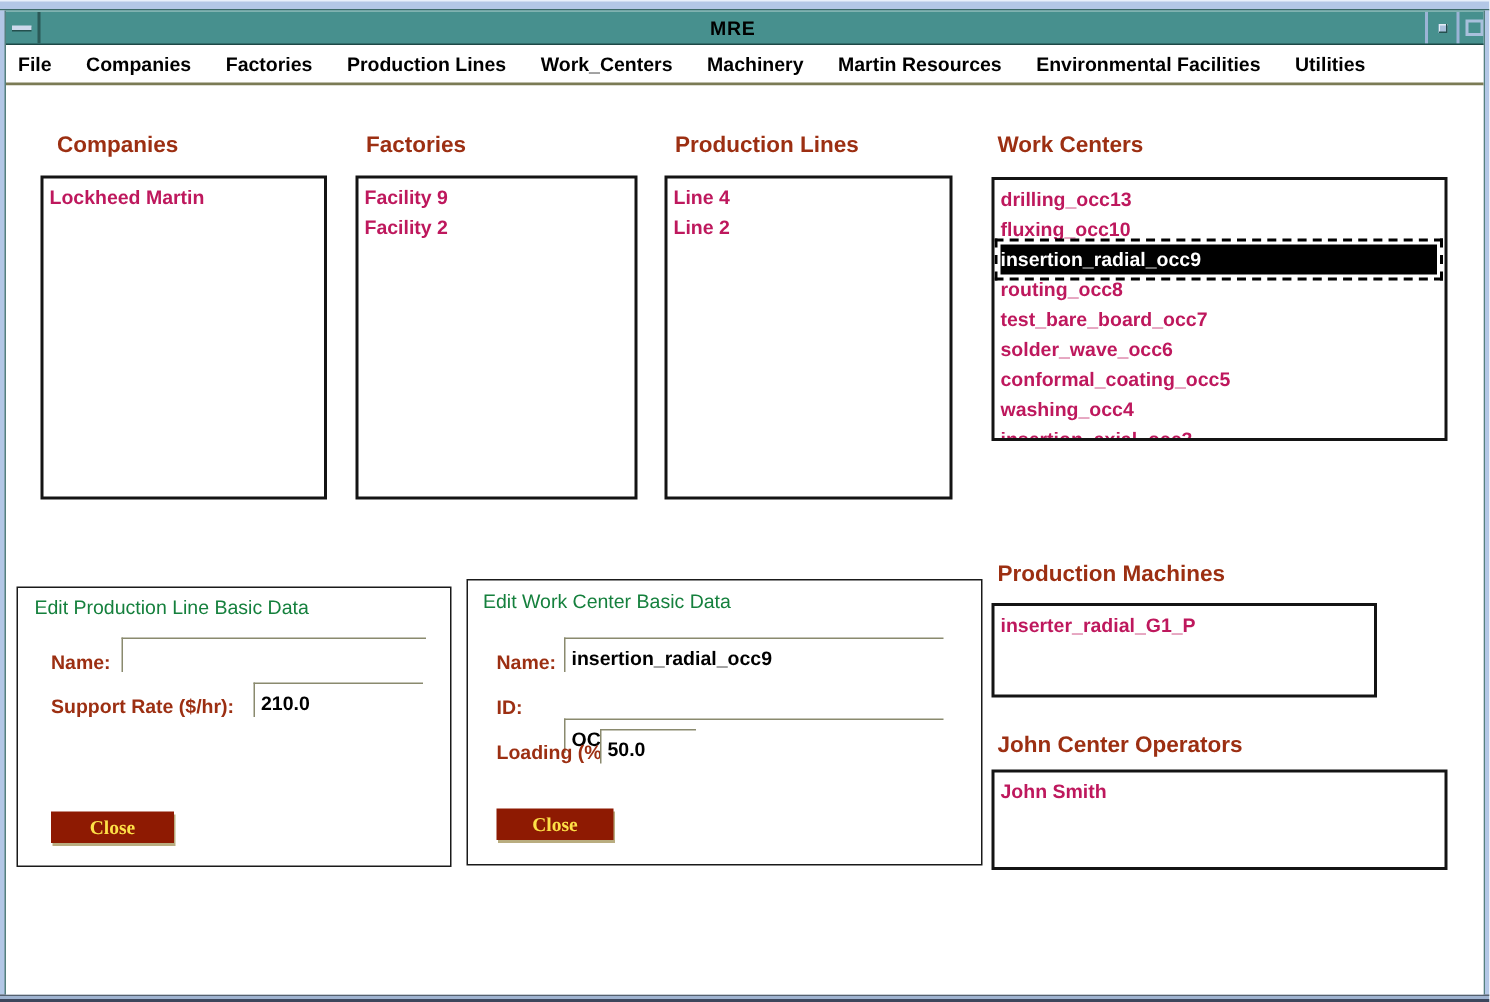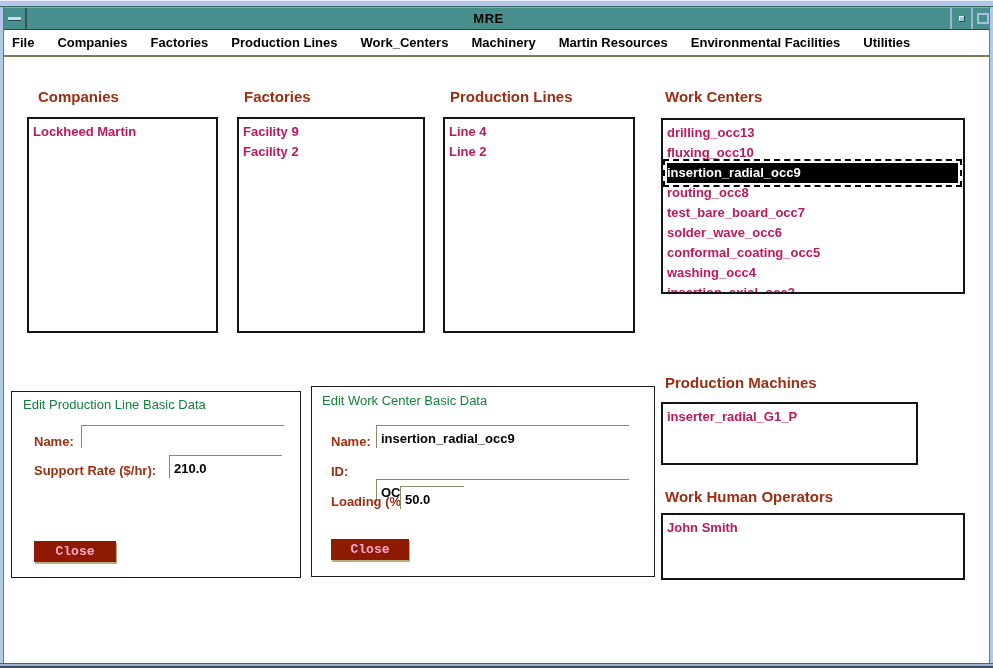--- a/index.html
+++ b/index.html
@@ -41,21 +41,21 @@
 
   .listbox { position:absolute; background:#fff; border:2px solid #141414; padding:3px 5px 0 4px; overflow:hidden; }
   .listbox .row { height:20px; line-height:20px; font-size:13px; font-weight:bold; color:#be185d; white-space:nowrap; }
   .listbox .row.selected { background:#000; color:#fff; outline:2px dashed #000; outline-offset:2px; }
 
   .panel { position:absolute; background:#fff; border:1px solid #1a1a1a; }
   .panel-title { position:absolute; font-size:13px; font-weight:normal; color:#15803d; white-space:nowrap; }
   .fld-label { position:absolute; font-size:13px; font-weight:bold; color:#9c2f12; white-space:nowrap; }
   .field { position:absolute; background:#fff; border:none; border-top:1px solid #8a8a6e; border-left:1px solid #8a8a6e;
            font-family:"Liberation Sans",sans-serif; font-size:13px; font-weight:bold; color:#000; padding:3px 0 0 4px; outline:none; }
-  .close-btn { position:absolute; background:#8e1a02; color:#f9a8d4; border:none; font-family:Liberation Mono, monospace;
+  .close-btn { position:absolute; background:#8e1a02; color:#fde047; border:none; font-family:Liberation Serif, serif;
            font-size:13px; font-weight:bold; box-shadow:1px 2px 0 #b9ad80; cursor:default; }
 </style>
 </head>
 <body>
 
 <div class="window">
 
   <div class="frame frame-top"></div>
   <div class="frame frame-left"></div>
   <div class="frame frame-right"></div>
@@ -140,20 +140,20 @@
       <input class="field" style="left: 88px; top: 99px; width: 64px; height: 23px;" value="50.0">
       <button class="close-btn" style="left:19px; top:152px; width:78px; height:21px;">Close</button>
     </div>
 
     <div class="sec-header" style="left:661px; top:317px;">Production Machines</div>
     <div class="listbox" style="left:657px; top:345px; width:257px; height:63px;">
 
     <div class="row">inserter_radial_G1_P</div>
       </div>
 
-    <div class="sec-header" style="left:661px; top:431px;">Work Human Operators</div>
+    <div class="sec-header" style="left:661px; top:431px;">John Center Operators</div>
     <div class="listbox" style="left:657px; top:456px; width:304px; height:67px;">
 
     <div class="row">John Smith</div>
       </div>
 
   </div>
 </div>
 
 </body></html>

